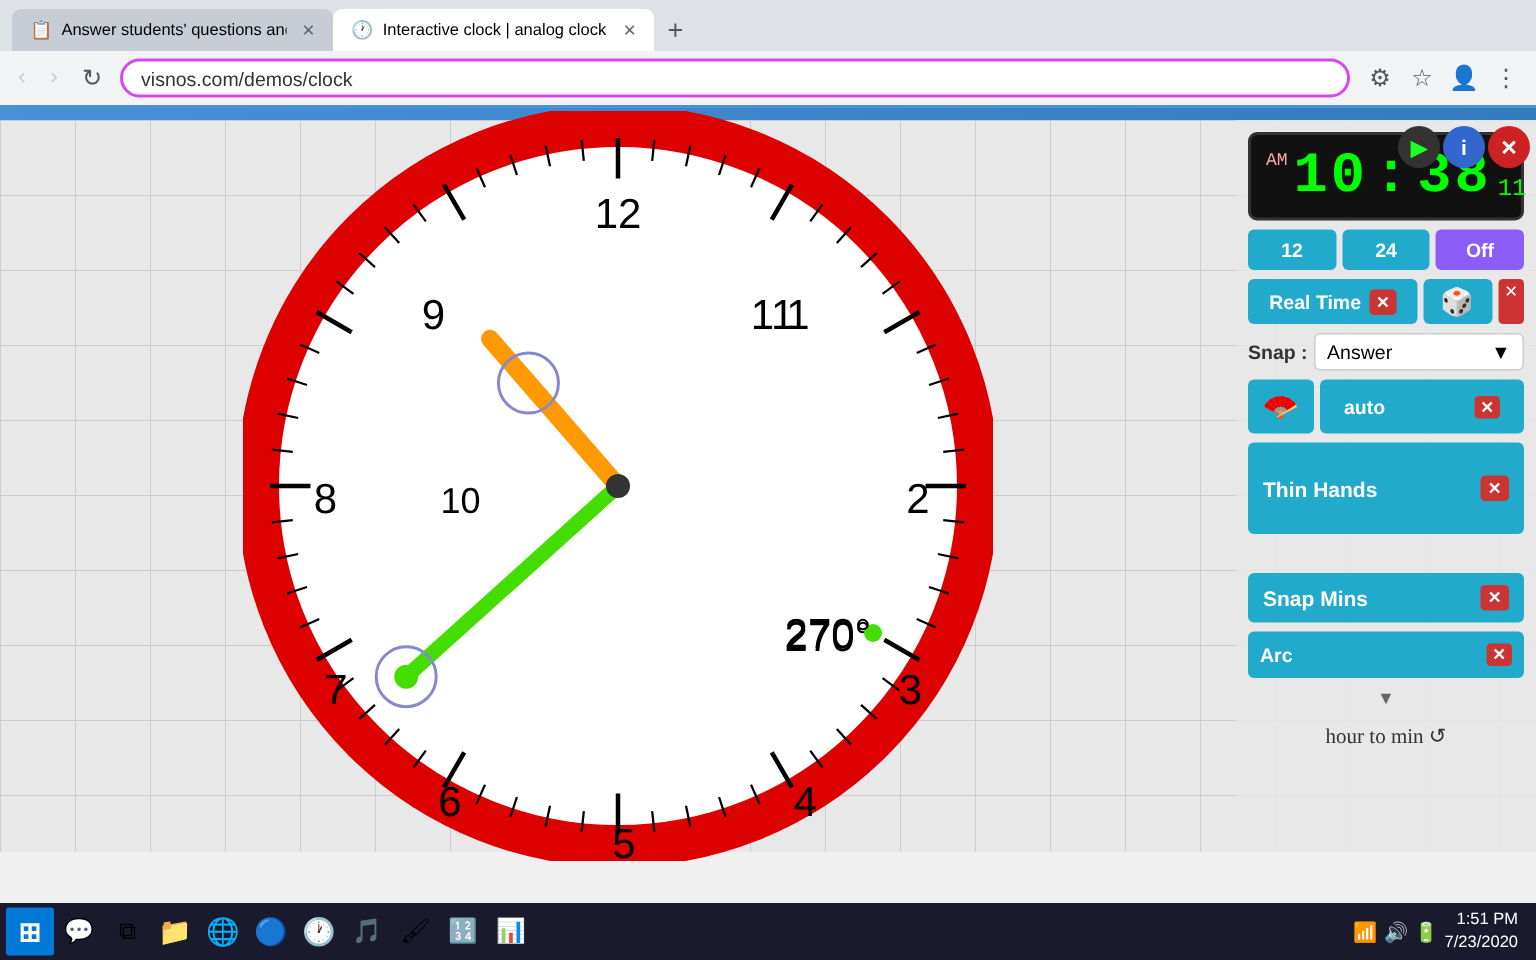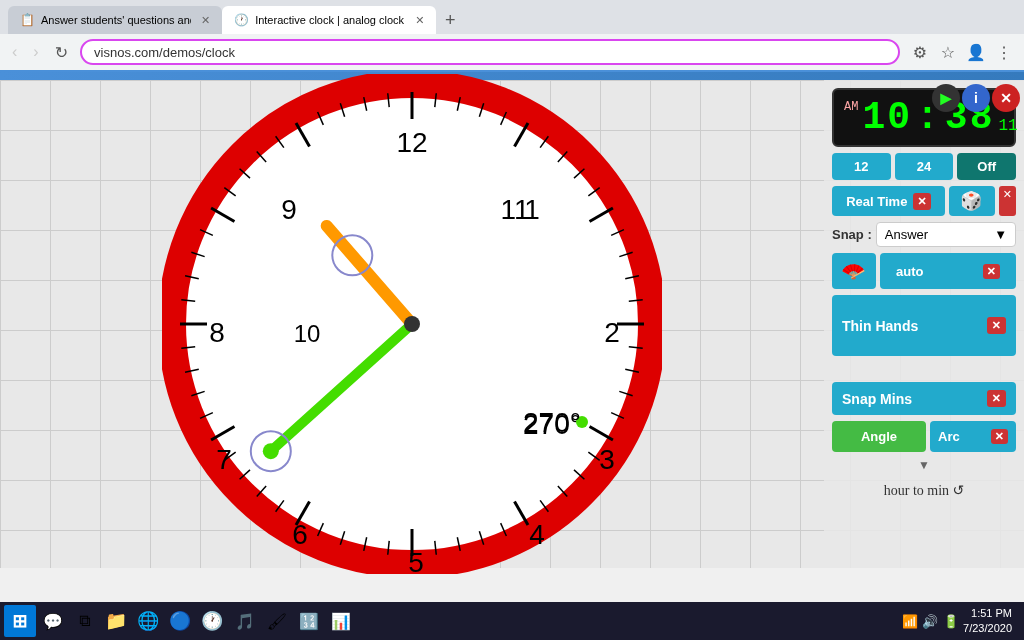--- a/index.html
+++ b/index.html
@@ -139,21 +139,21 @@
       flex: 1;
       padding: 6px 4px;
       border: none;
       border-radius: 4px;
       cursor: pointer;
       font-size: 13px;
       font-weight: bold;
       text-align: center;
     }
     .btn-teal { background: #22aacc; color: white; }
-    .btn-off { background: #0f766e; color: white; text-align: center; }
+    .btn-off { background: #8b5cf6; color: white; text-align: center; }
     .btn-realtime {
       flex: 1;
       background: #22aacc;
       color: white;
       border: none;
       border-radius: 4px;
       padding: 6px 4px;
       font-size: 13px;
       font-weight: bold;
       cursor: pointer;
@@ -521,21 +521,20 @@
       <span>Thin Hands</span>
       <span style="background:#cc3333; padding:2px 5px; border-radius:3px; font-size:11px;">✕</span>
     </button>
 
     <button class="btn-full btn-teal-full" style="padding: 8px 10px; margin-top: 20px;">
       <span>Snap Mins</span>
       <span style="background:#cc3333; padding:2px 5px; border-radius:3px; font-size:11px;">✕</span>
     </button>
 
     <div class="btn-pair">
-      <button class="btn-green">Angle</button>
       <button class="btn-teal-pair">
         <span>Arc</span>
         <span style="background:#cc3333; padding:1px 4px; border-radius:3px; font-size:11px;">✕</span>
       </button>
     </div>
 
     <div class="scroll-arrow">▼</div>
 
     <button class="hour-to-min" style="width:100%; font-size:14px;">hour to min ↺</button>
   </div>

